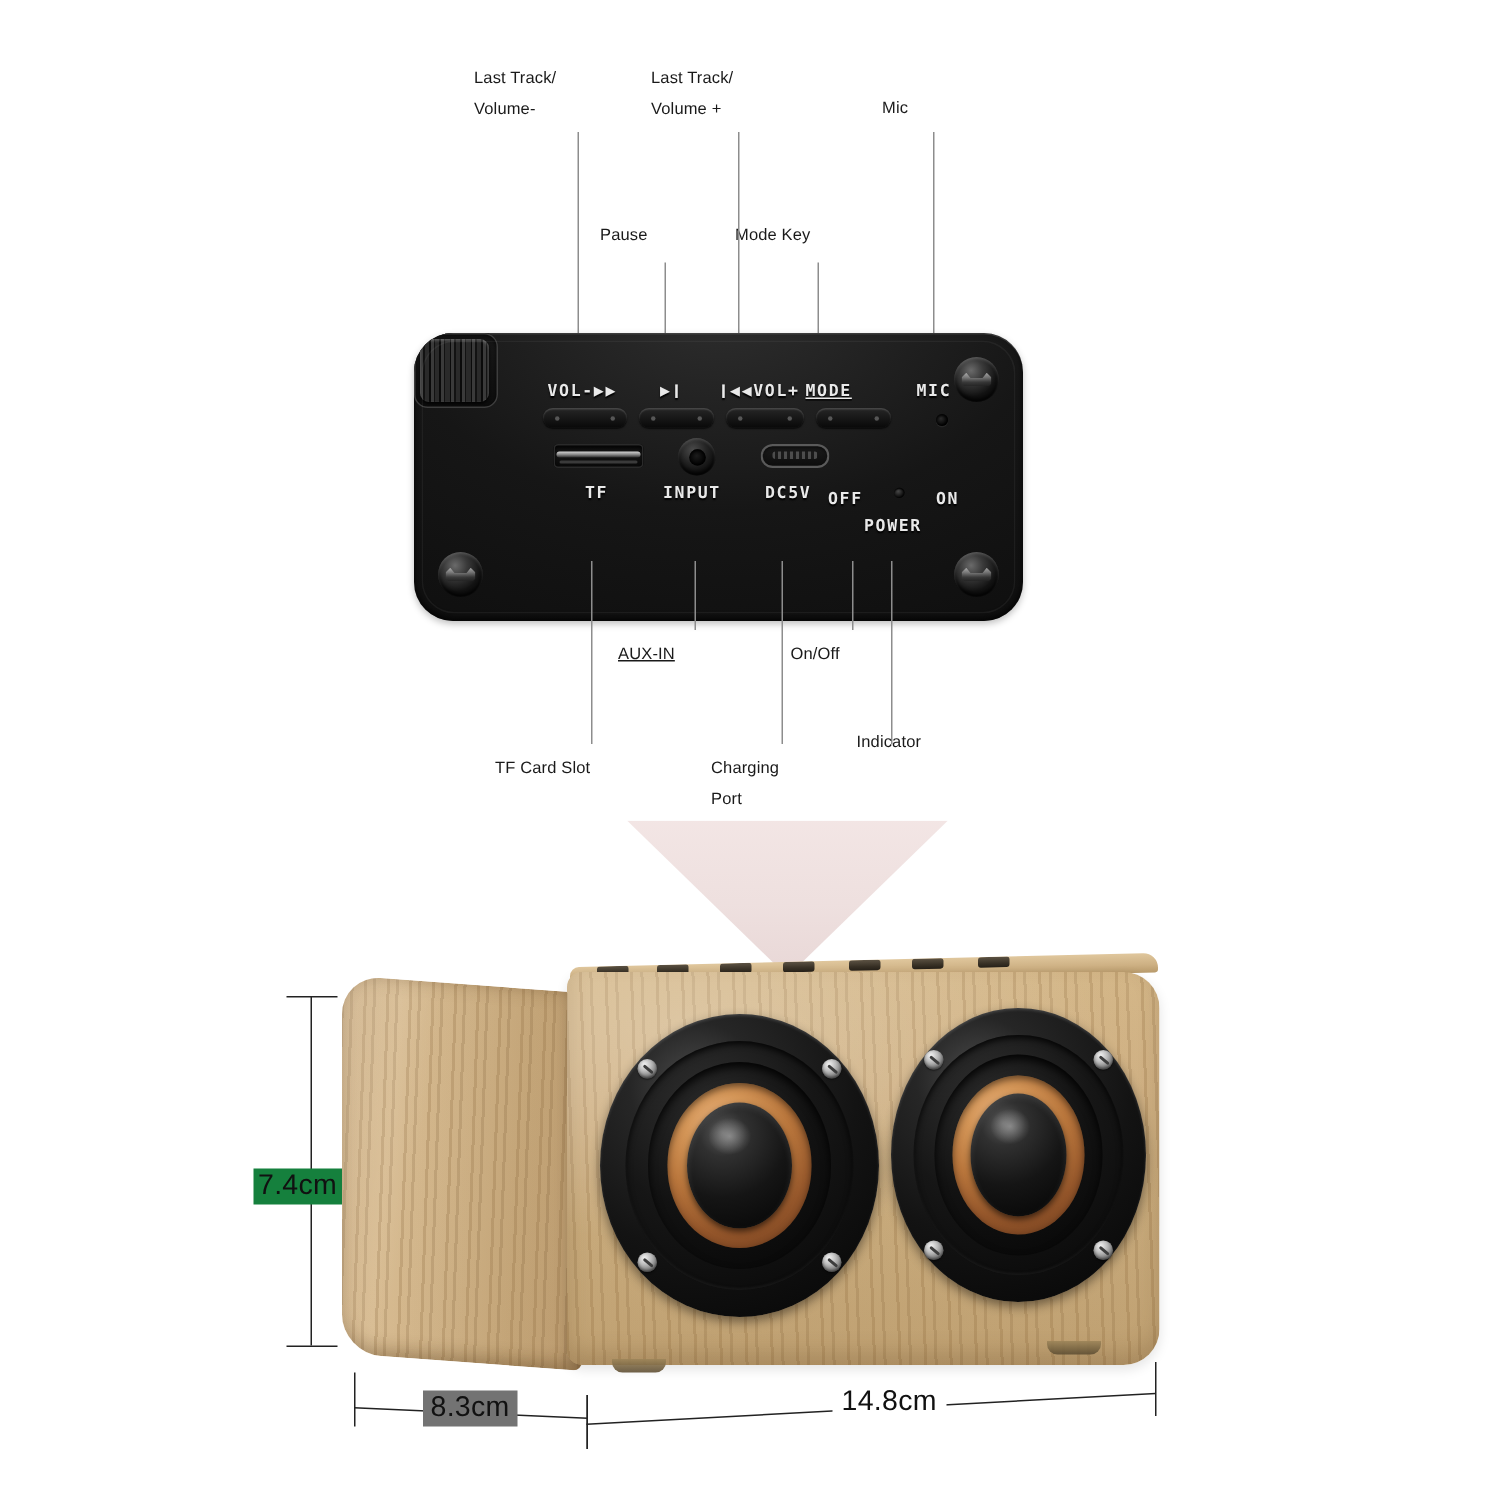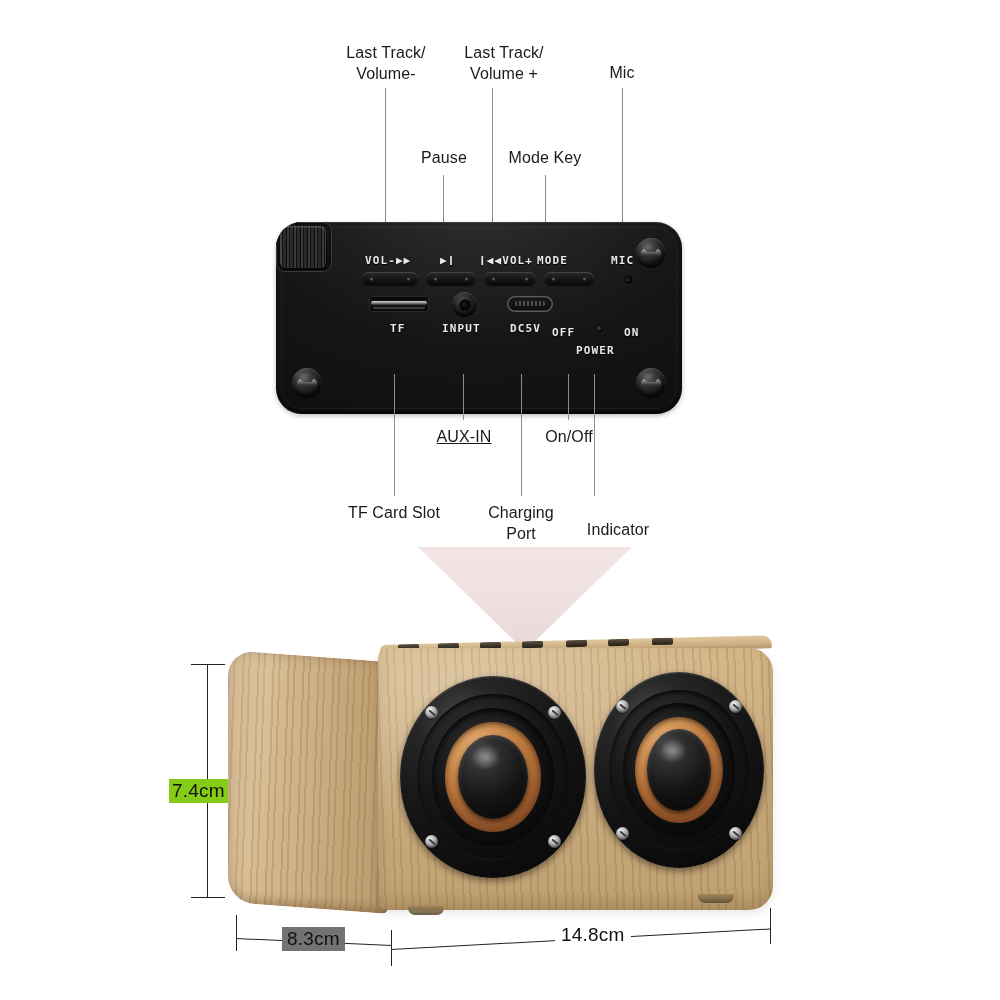--- a/index.html
+++ b/index.html
@@ -9,24 +9,23 @@
     font-family:"Liberation Sans","DejaVu Sans",sans-serif;
     overflow:hidden;
     position:relative;
   }
   #stage{position:absolute;left:0;top:0;width:1000px;height:1000px;}
 
   
   .lbl{
     position:absolute;
     color:#1a1a1a;
-    font-size:16px;
+    font-size:11px;
     line-height:21px;
     white-space:pre;
-    text-align:center;
     letter-spacing:0.1px;
   }
 
   
   .lead{
     position:absolute;
     width:1px;
     background:#8d8d8d;
   }
 
@@ -311,21 +310,21 @@
     <div class="screw" style="left:16px;bottom:16px;">
         <span class="slot"></span>
       </div>
     <div class="screw" style="right:16px;bottom:16px;">
         <span class="slot"></span>
       </div>
 
     <div class="btn-lbl" style="left:89px;top:32px;">VOL-▶▶</div>
     <div class="btn-lbl" style="left:164px;top:32px;">▶❙</div>
     <div class="btn-lbl" style="left:203px;top:32px;">❙◀◀VOL+</div>
-    <div class="btn-lbl" style="left:261px;top:32px;">MODE</div>
+    <div class="btn-lbl" style="left:261px;top:32px;text-decoration:underline;">MODE</div>
     <div class="btn-lbl" style="left:335px;top:32px;">MIC</div>
 
     <div class="key" style="left:86px;top:50px;width:56px;">
         <i class="a"></i>
         <i class="b"></i>
       </div>
     <div class="key" style="left:150px;top:50px;width:50px;">
         <i class="a"></i>
         <i class="b"></i>
       </div>
@@ -361,21 +360,21 @@
   <div class="lead" style="left:521px;top:374px;height:122px;"></div>
   <div class="lead" style="left:568px;top:374px;height:46px;"></div>
   <div class="lead" style="left:594px;top:374px;height:122px;"></div>
 
   <div class="lbl" style="left:412px;top:426px;width:104px;text-decoration:underline;">AUX-IN</div>
   <div class="lbl" style="left:527px;top:426px;width:84px;">On/Off</div>
 
   <div class="lbl" style="left:330px;top:502px;width:128px;">TF Card Slot</div>
   <div class="lbl" style="left:474px;top:502px;width:94px;">Charging
 Port</div>
-  <div class="lbl" style="left:551px;top:519px;width:94px;padding-left:20px;">Indicator</div>
+  <div class="lbl" style="left:551px;top:485px;width:94px;padding-left:20px;">Indicator</div>
 
   <div id="funnel"></div>
 
   <div id="speaker">
 
     <div id="top-edge">
       <span class="top-btn" style="left:18px;"></span>
       <span class="top-btn" style="left:58px;"></span>
       <span class="top-btn" style="left:100px;"></span>
       <span class="top-btn" style="left:142px;"></span>
@@ -411,21 +410,21 @@
       </div>
     </div>
 
     <div class="foot2" style="left:180px;top:258px;"></div>
     <div class="foot2" style="left:470px;top:246px;"></div>
   </div>
 
   <div class="dimline dimh" style="left:191px;top:664px;width:34px;"></div>
   <div class="dimline dimh" style="left:191px;top:897px;width:34px;"></div>
   <div class="dimline dimv" style="left:207px;top:664px;height:233px;"></div>
-  <div class="dimtxt" style="left:169px;top:779px;background:#84cc16;padding:1px 3px;text-align:right;">7.4cm</div>
+  <div class="dimtxt" style="left:169px;top:779px;background:#15803d;padding:1px 3px;text-align:right;">7.4cm</div>
 
   <div class="dimline dimv" style="left:236px;top:915px;height:36px;"></div>
   <div class="dimline dimv" style="left:391px;top:930px;height:36px;"></div>
   <div class="dimline dimh" style="left:236px;top:938px;width:156px;transform:rotate(2.6deg);transform-origin:left center;"></div>
   <div class="dimtxt" style="left:282px;top:927px;background:#737373;padding:1px 5px;">8.3cm</div>
 
   <div class="dimline dimv" style="left:391px;top:930px;height:36px;"></div>
   <div class="dimline dimv" style="left:770px;top:908px;height:36px;"></div>
   <div class="dimline dimh" style="left:391px;top:949px;width:380px;transform:rotate(-3.1deg);transform-origin:left center;"></div>
   <div class="dimtxt" style="left:555px;top:923px;background:#fff;padding:1px 6px;">14.8cm</div>

